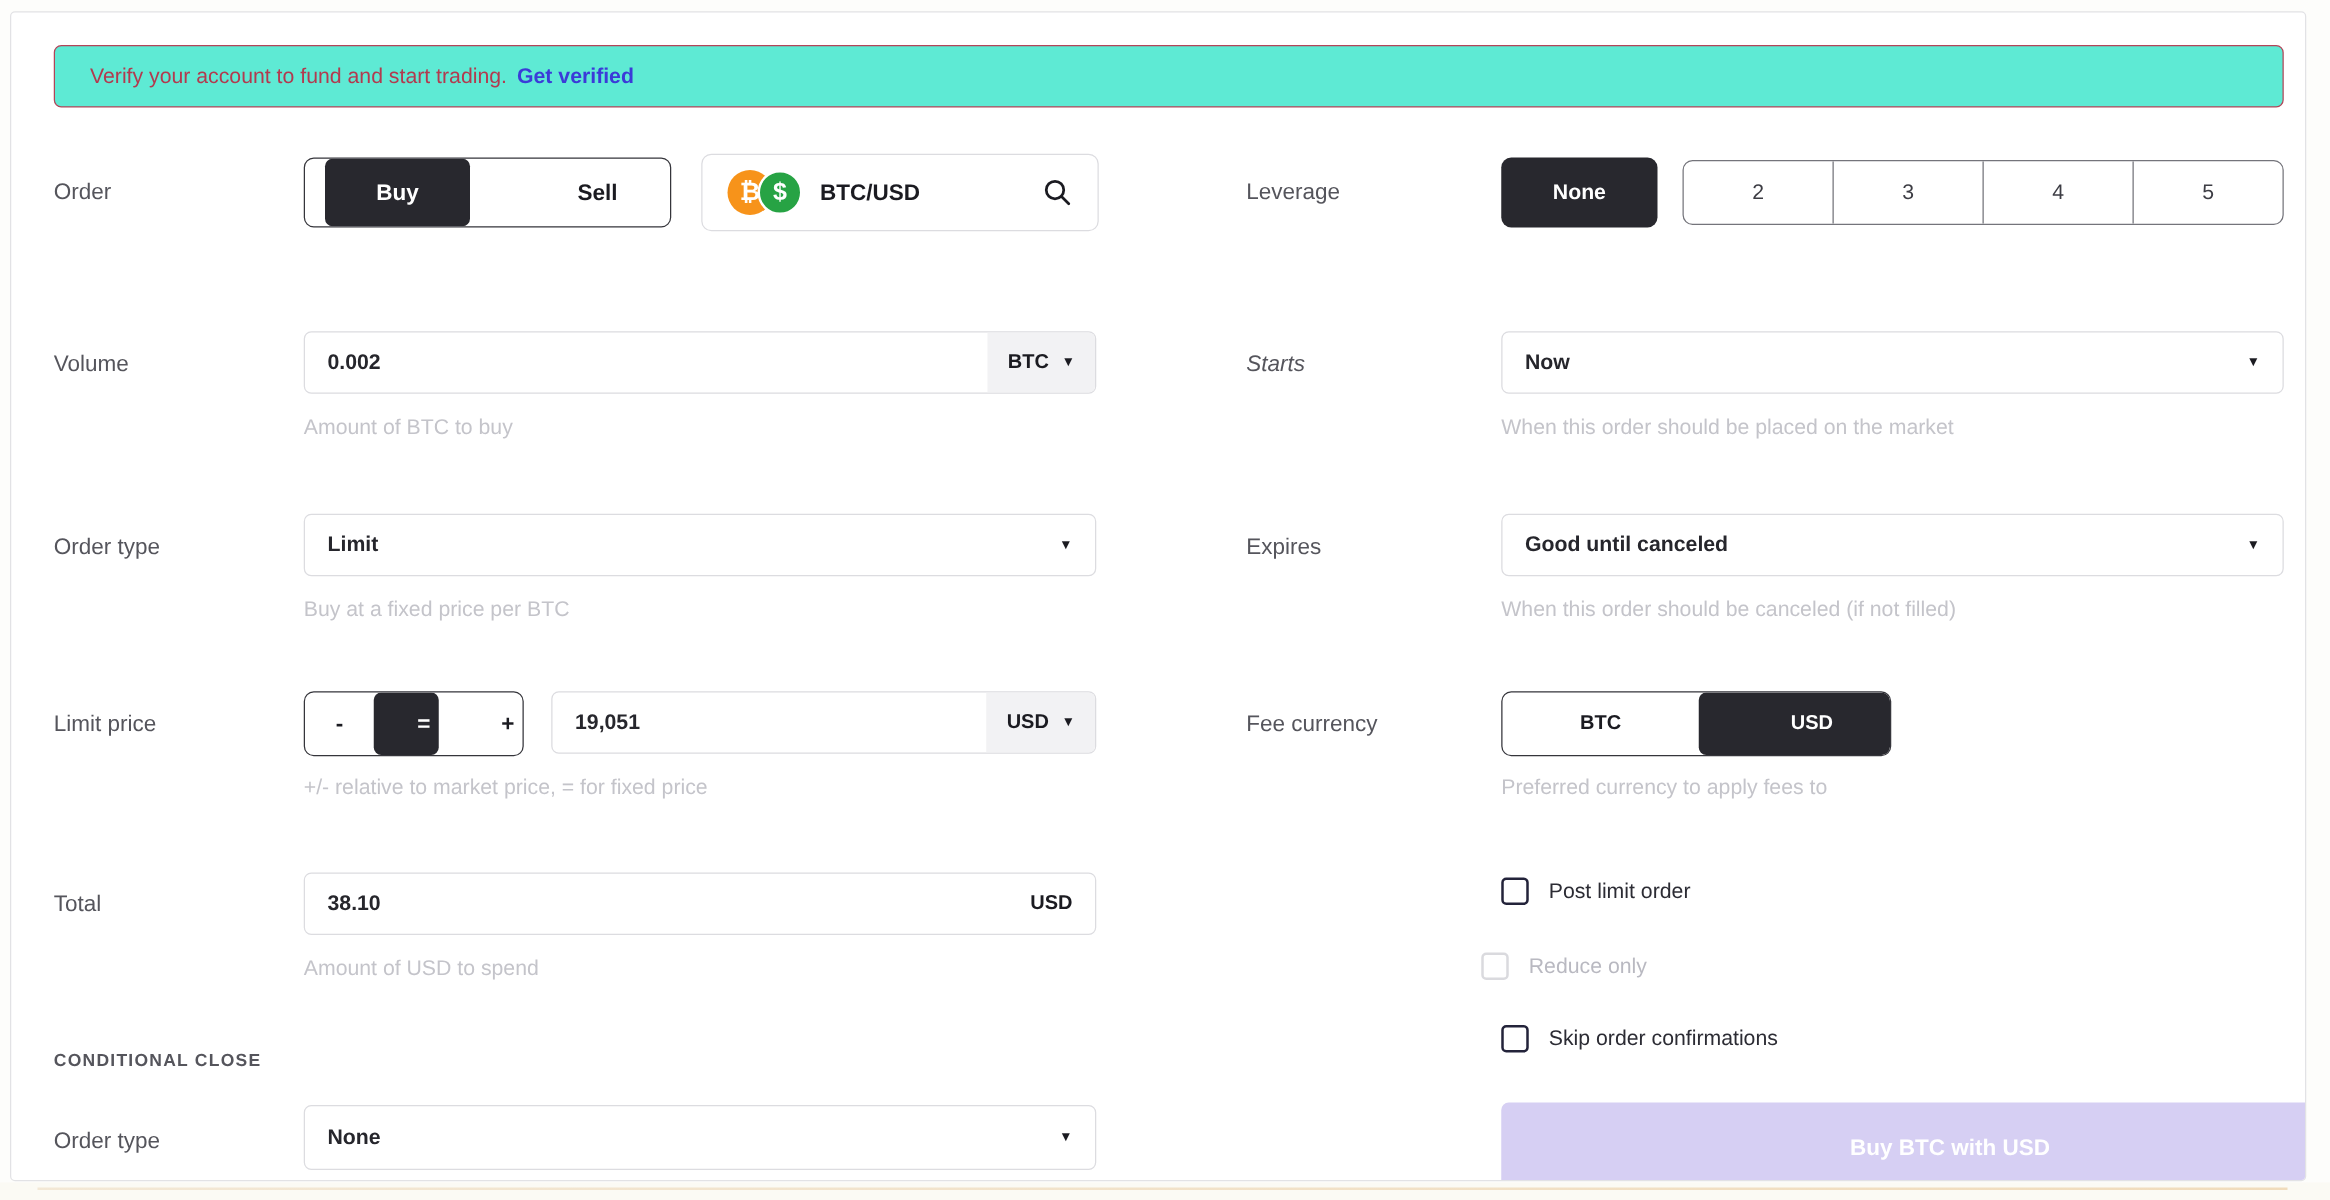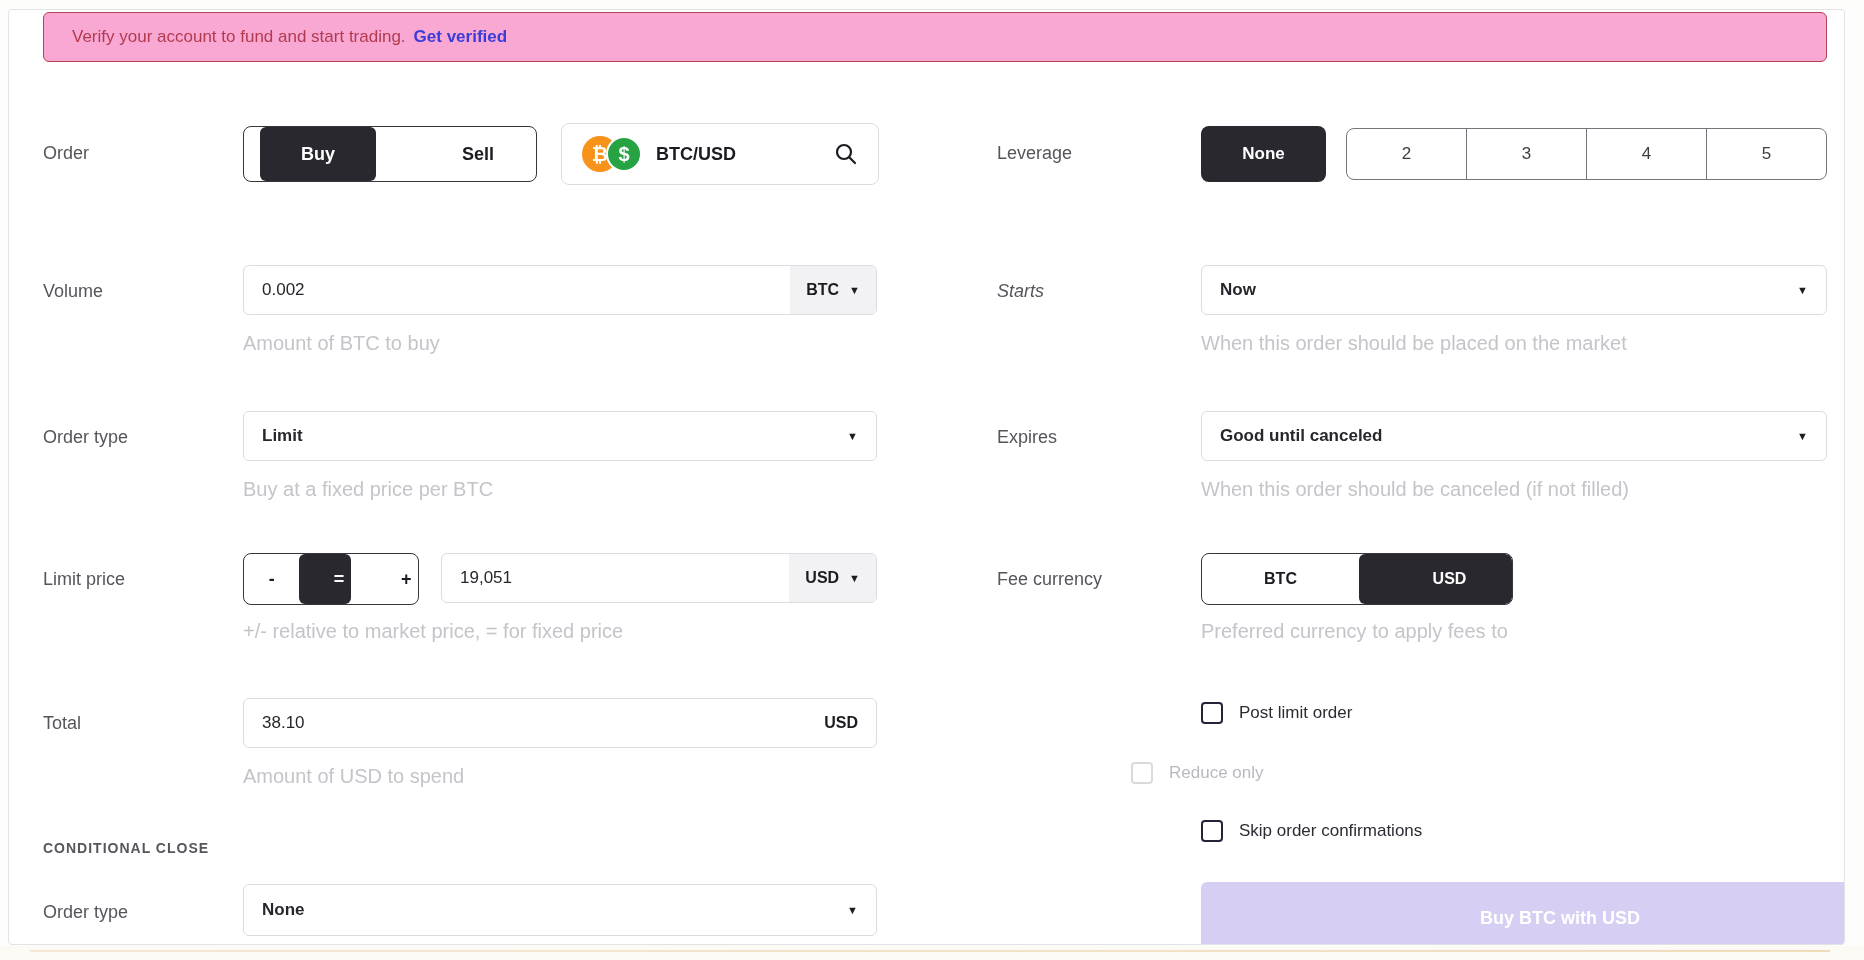--- a/index.html
+++ b/index.html
@@ -21,36 +21,36 @@
     position: absolute; left: 0; top: 946px; width: 1864px; height: 14px;
     background: #fbfaf4;
   }
   .bottom-accent {
     position: absolute; left: 30px; top: 950px; width: 1800px; height: 2px;
     background: linear-gradient(to right, #efe0c8, #eccfa4);
     opacity: .7;
   }
   
   .banner {
-    position: absolute; left: 34px; top: 2px; width: 1784px; height: 50px;
-    background: #f9a8d4;
+    position: absolute; left: 34px; top: 26px; width: 1784px; height: 50px;
+    background: #5eead4;
     border: 1.5px solid #b24458;
     border-radius: 6px;
     display: flex; align-items: center;
     padding-left: 28px;
     font-size: 17px;
   }
   .banner .msg { color: #b23a4f; font-weight: 500; }
   .banner .link { color: #3b3bd8; font-weight: 700; margin-left: 8px; cursor: pointer; }
   
   .lbl {
     position: absolute; font-size: 18px; color: #55555c; white-space: nowrap;
   }
   .hint {
-    position: absolute; font-size: 20px; color: #c4c4ca; white-space: nowrap;
+    position: absolute; font-size: 17px; color: #c4c4ca; white-space: nowrap;
   }
   .section-hdr {
     position: absolute; font-size: 14px; font-weight: 700; letter-spacing: 1px;
     color: #55555c;
   }
   
   .seg {
     position: absolute; display: flex;
     border: 1.5px solid #35353b; border-radius: 8px;
     overflow: hidden; background: #ffffff;
@@ -82,21 +82,21 @@
   .lev-group .cell + .cell { border-left: 1.5px solid #74747b; }
   
   .field {
     position: absolute; background: #ffffff;
     border: 1px solid #dcdce0; border-radius: 6px;
     display: flex; align-items: center; overflow: hidden;
   }
   .field input {
     border: none; outline: none; flex: 1; height: 100%;
     font-family: "Liberation Sans", sans-serif;
-    font-size: 17px; font-weight: 400; color: #26262c;
+    font-size: 17px; font-weight: 700; color: #26262c;
     padding-left: 18px; background: transparent; min-width: 0;
   }
   .unit-seg {
     height: 100%; background: #f2f2f4;
     display: flex; align-items: center; justify-content: center; gap: 10px;
     font-size: 16px; font-weight: 700; color: #1b1b21;
     padding: 0 16px; cursor: pointer;
   }
   .unit-plain {
     font-size: 16px; font-weight: 700; color: #1b1b21; padding-right: 18px;
@@ -246,21 +246,21 @@
     <input type="text" value="38.10" style="">
     <span class="unit-plain">USD</span>
   </div>
   <div class="hint" style="left:234px; top:755px;">Amount of USD to spend</div>
 
   <div class="cb-row" style="left:1192px; top:692px;">
     <span class="cb-box"></span>
     <span class="cb-lbl">Post limit order</span>
   </div>
 
-  <div class="cb-row disabled" style="left:1122px; top:752px;">
+  <div class="cb-row disabled" style="left:1176px; top:752px;">
     <span class="cb-box"></span>
     <span class="cb-lbl">Reduce only</span>
   </div>
 
   <div class="cb-row" style="left:1192px; top:810px;">
     <span class="cb-box"></span>
     <span class="cb-lbl">Skip order confirmations</span>
   </div>
 
   <div class="section-hdr" style="left:34px; top:830px;">CONDITIONAL CLOSE</div>

